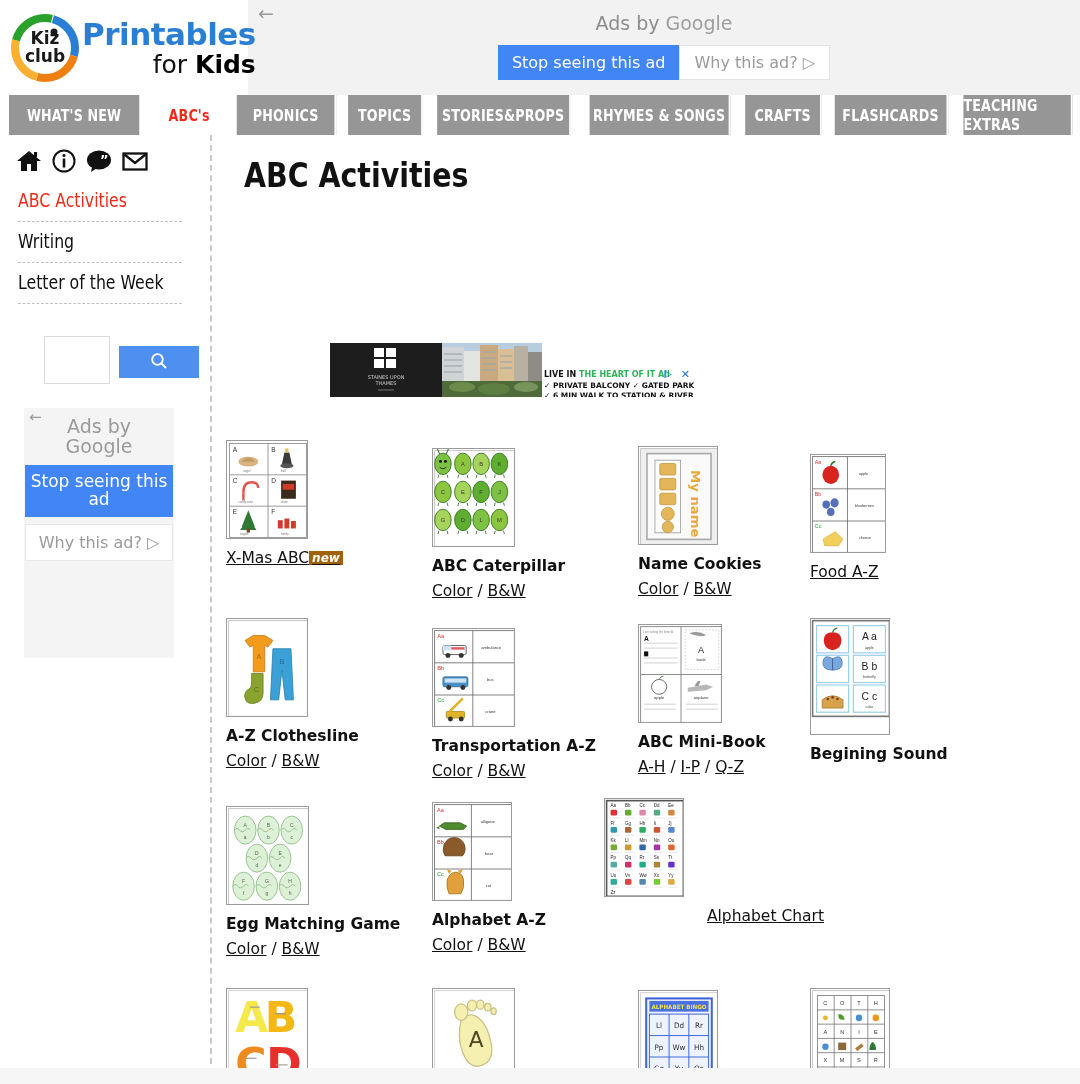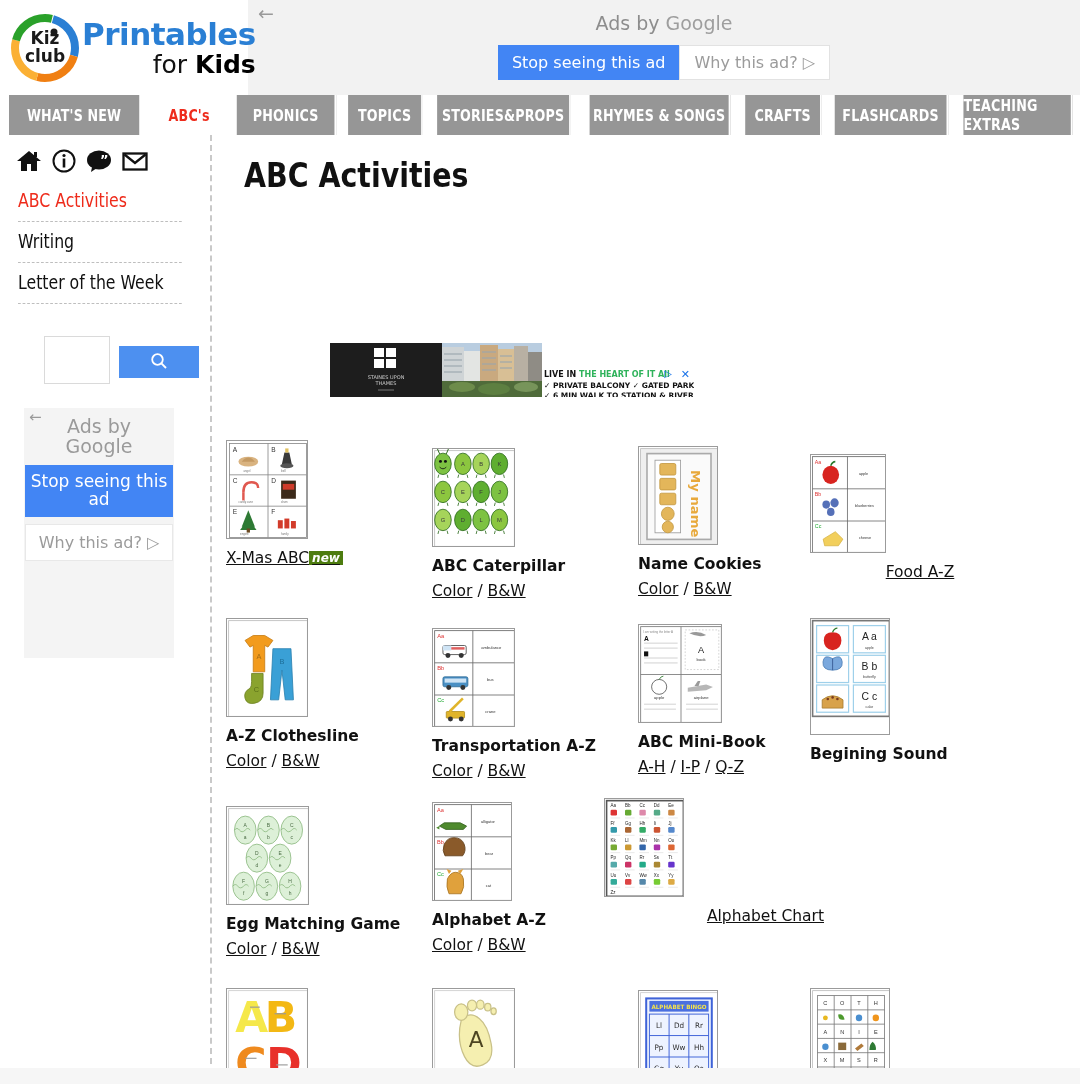--- a/index.html
+++ b/index.html
@@ -77,21 +77,21 @@
   .grid { position:absolute; left:14px; top:305px; width:852px; }
   .row { display:flex; }
   .cell { position:relative; }
   .c0 { width:206px; } .c1 { width:206px; } .c2 { width:172px; } .c3 { width:220px; }
   .thumb { border:1px solid #9b9b9b; background:#fff; position:relative; overflow:hidden; }
   .label { font-family:"DejaVu Sans", sans-serif; font-size:15.5px; margin-top:9px; color:#111; line-height:1.3;}
   .label.bold { font-weight:bold; }
   .label.link { text-decoration:underline; cursor:pointer; }
   .sub { font-family:"DejaVu Sans", sans-serif; font-size:15.5px; margin-top:2px; color:#111; line-height:1.7;}
   .sub a { color:#111; text-decoration:underline; cursor:pointer; }
-  .badge-new { background:#4d7c0f; color:#fff; font-size:12px; font-style:italic; font-weight:bold; padding:0 3px; font-family:"DejaVu Sans", sans-serif; vertical-align:1px;}
+  .badge-new { background:#a16207; color:#fff; font-size:12px; font-style:italic; font-weight:bold; padding:0 3px; font-family:"DejaVu Sans", sans-serif; vertical-align:1px;}
   .badge-upd { background:#f07f12; color:#fff; font-size:11px; font-weight:bold; padding:1px 3px; font-family:"DejaVu Sans", sans-serif; letter-spacing:0px;}
   .bottom-fade { position:absolute; left:0; bottom:0; width:1080px; height:16px; background:#f6f6f6; }
 </style>
 </head>
 <body>
 
 <div class="header">
   <div class="logo-area">
     <div class="logo-ring">
       <svg width="74" height="74" viewBox="0 0 74 74">
@@ -387,21 +387,21 @@
                   <circle cx="36" cy="81" r="8"></circle>
                   <circle cx="36" cy="97" r="7"></circle>
                 </g>
                 <g transform="rotate(90 70 60)" fill="#e8a93c" font-size="16" font-weight="bold" font-family="DejaVu Sans">
                   <text x="38" y="65">My name</text>
                 </g>
               </svg></div>
             <div class="label bold"><span>Name Cookies</span></div>
             <div class="sub"><a>Color</a><span> / </span><a>B&amp;W</a></div>
           </div>
-          <div class="cell c3" style="padding-top: 14px; text-align: center;">
+          <div class="cell c3" style="padding-top: 14px;">
             <div class="thumb" style="width: 76px; height: 99px;"><svg width="76" height="99" viewBox="0 0 100 120" preserveAspectRatio="none">
                 <rect width="100" height="120" fill="#fff"></rect>
                 <g stroke="#666" stroke-width="1" fill="none">
                   <rect x="2" y="2" width="96" height="116"></rect>
                   <line x1="48" y1="2" x2="48" y2="118"></line>
                   <line x1="2" y1="41" x2="98" y2="41"></line>
                   <line x1="2" y1="80" x2="98" y2="80"></line>
                 </g>
                 <text x="5" y="11" font-size="7" fill="#d33">Aa</text>
                 <text x="5" y="50" font-size="7" fill="#d33">Bb</text>

